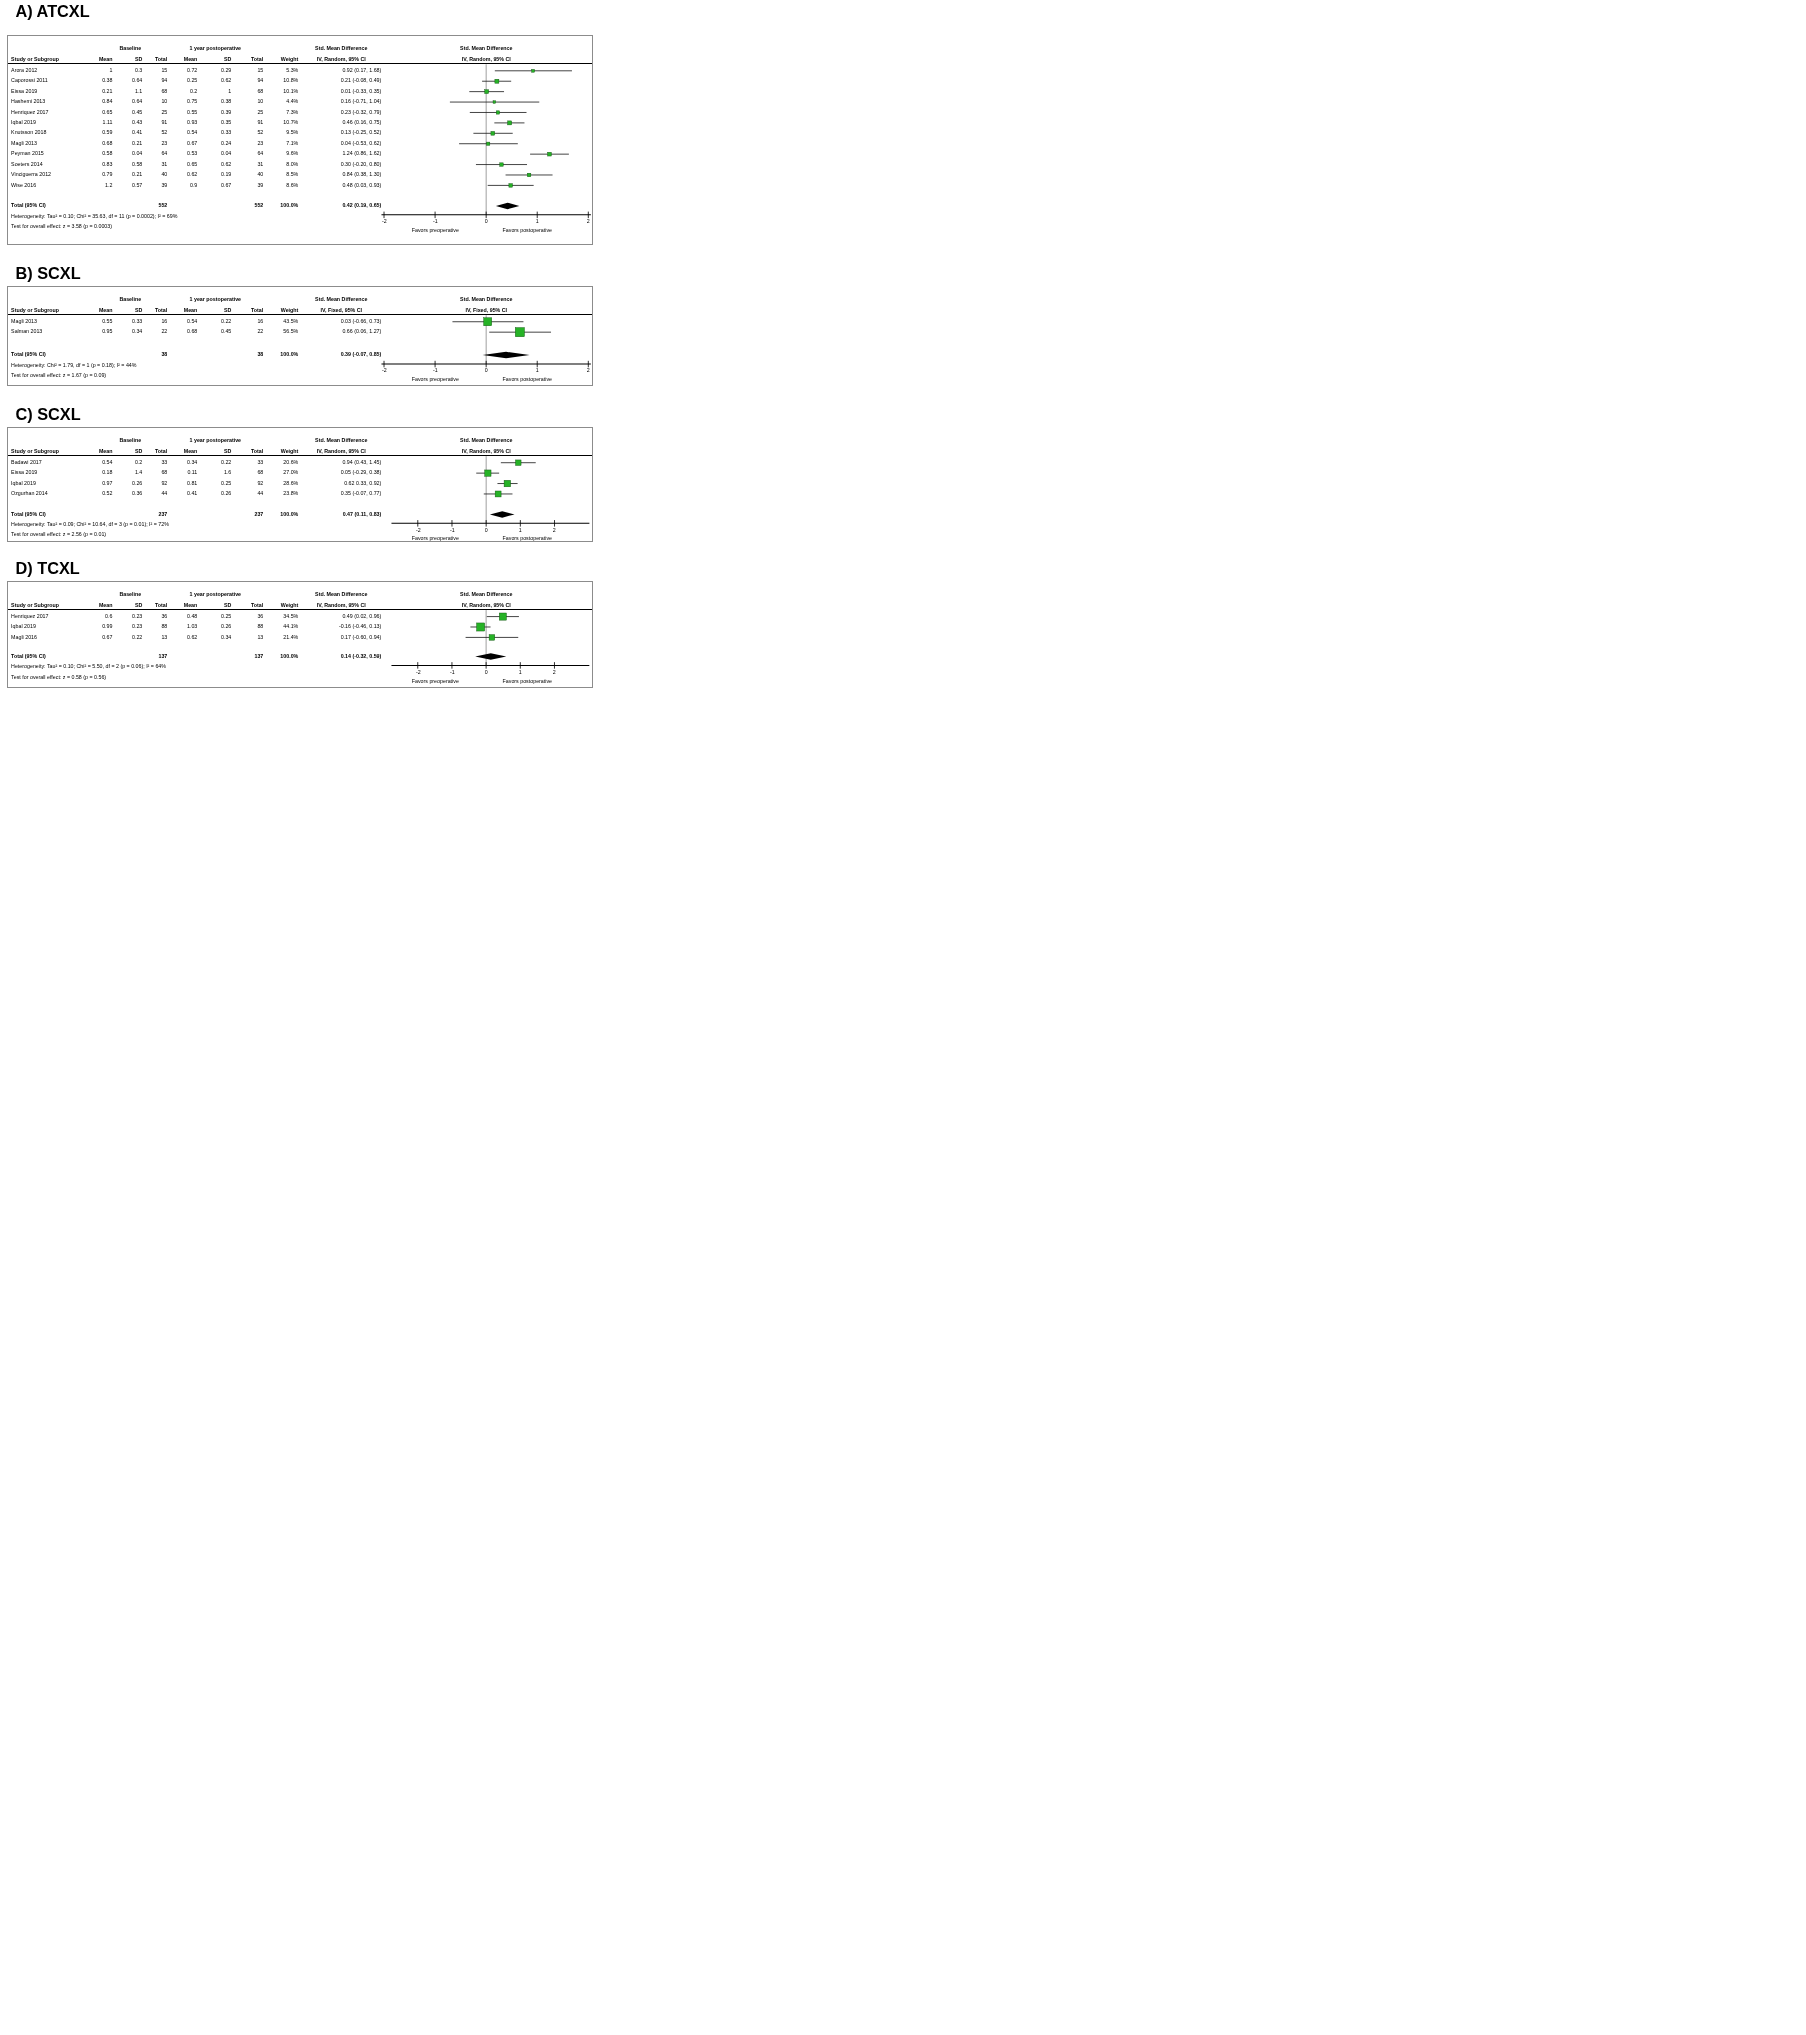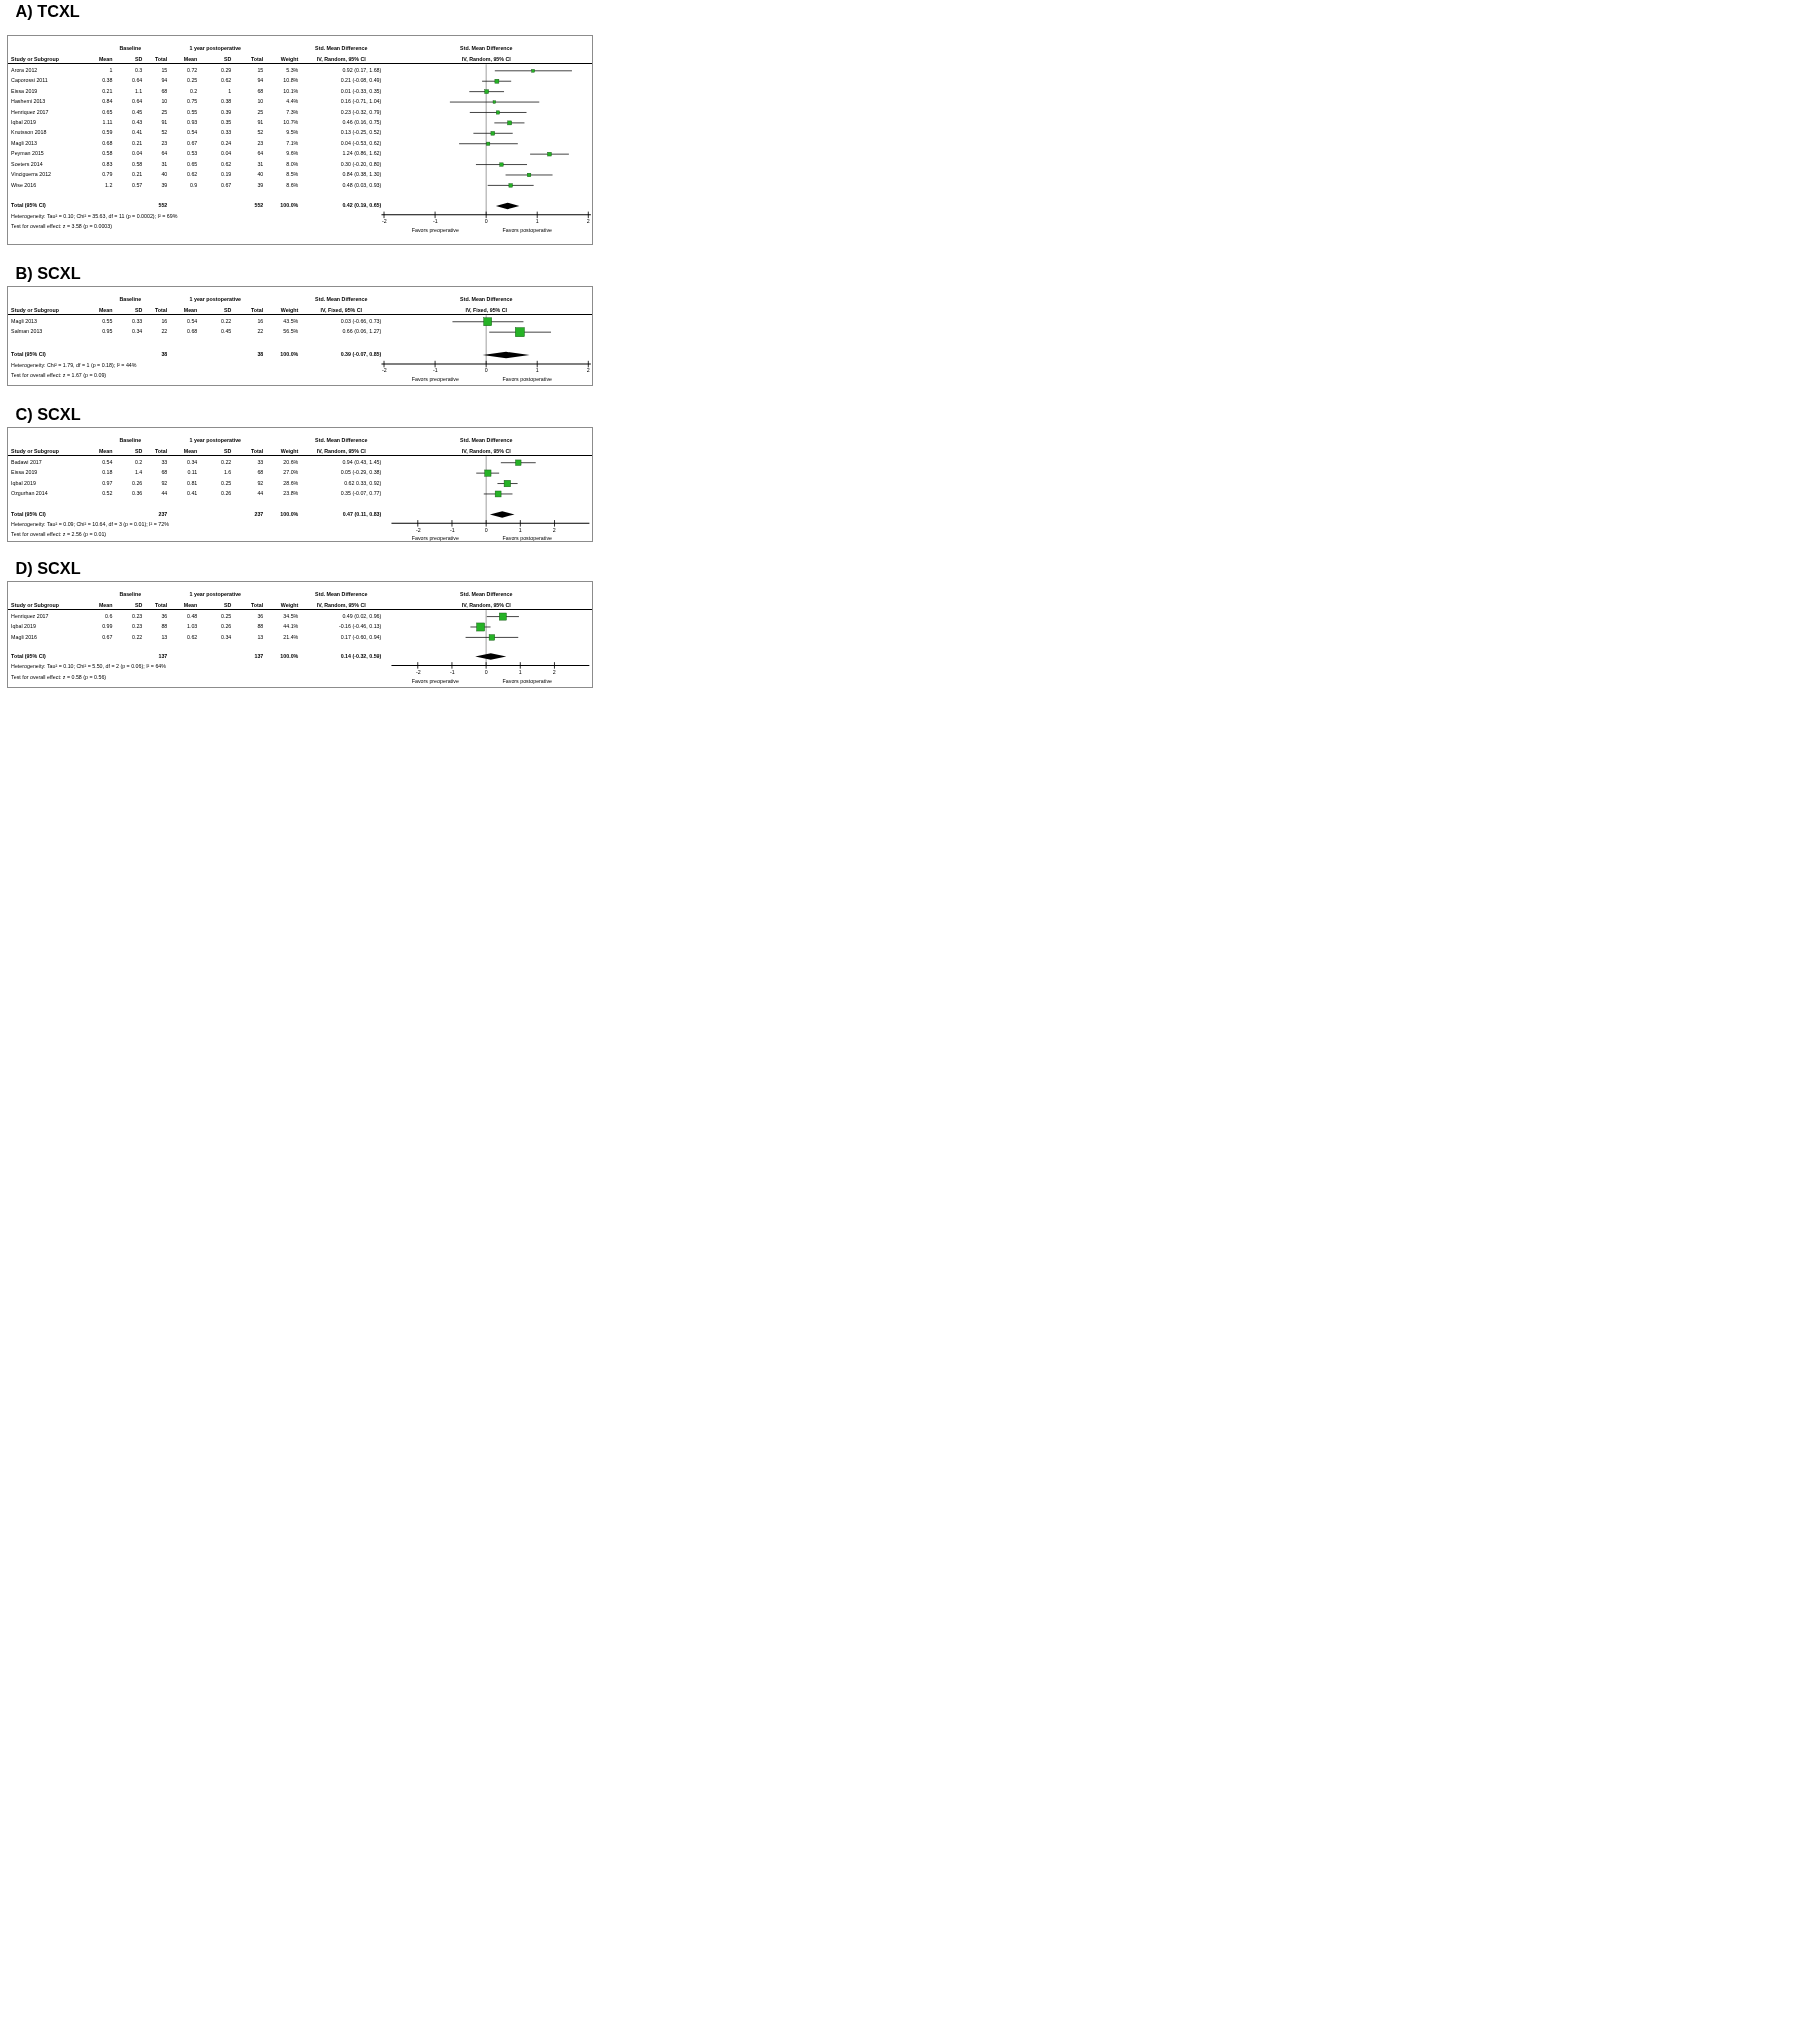--- a/index.html
+++ b/index.html
@@ -9,21 +9,21 @@
   .panel-box{position:absolute;left:7.3px;width:586px;border:0.4px solid #8c8c8c;background:#fff;box-sizing:border-box;}
   .t{position:absolute;font-size:5.3px;line-height:7.3px;height:7.3px;white-space:nowrap;}
   .b{font-weight:bold;}
   .rule{position:absolute;left:0;width:100%;height:0.8px;background:#000;}
   svg{position:absolute;left:0;top:0;}
 </style>
 </head>
 <body>
 
 <div id="fig">
-    <div class="panel-title" style="top: 1.6px;">A) TCXL</div>
+    <div class="panel-title" style="top: 1.6px;">A) ATCXL</div>
     <div class="panel-box" style="top: 35px; height: 210px;">
       <div class="t b" style="top: 8.5px; left: 53px; width: 138px; text-align: center;">Baseline</div>
       <div class="t b" style="top: 8.5px; left: 138px; width: 138px; text-align: center;">1 year postoperative</div>
       <div class="t b" style="top: 8.5px; left: 264px; width: 138px; text-align: center;">Std. Mean Difference</div>
       <div class="t b" style="top: 8.5px; left: 409px; width: 138px; text-align: center;">Std. Mean Difference</div>
       <div class="t b" style="top: 19.5px; left: 2.8px;">Study or Subgroup</div>
       <div class="t b" style="top: 19.5px; left: 14.2px; width: 90px; text-align: right;">Mean</div>
       <div class="t b" style="top: 19.5px; left: 44px; width: 90px; text-align: right;">SD</div>
       <div class="t b" style="top: 19.5px; left: 69px; width: 90px; text-align: right;">Total</div>
       <div class="t b" style="top: 19.5px; left: 99px; width: 90px; text-align: right;">Mean</div>
@@ -333,21 +333,21 @@
         <line x1="1343" y1="226" x2="1343" y2="242" stroke="#000000" stroke-width="2"></line>
       </svg>
       <div class="t" style="top: 99px; left: 341px; width: 138px; text-align: center;">-2</div>
       <div class="t" style="top: 99px; left: 375px; width: 138px; text-align: center;">-1</div>
       <div class="t" style="top: 99px; left: 409px; width: 138px; text-align: center;">0</div>
       <div class="t" style="top: 99px; left: 443px; width: 138px; text-align: center;">1</div>
       <div class="t" style="top: 99px; left: 477px; width: 138px; text-align: center;">2</div>
       <div class="t" style="top: 107px; left: 358px; width: 138px; text-align: center;">Favors preoperative</div>
       <div class="t" style="top: 107px; left: 450px; width: 138px; text-align: center;">Favors postoperative</div>
     </div>
-    <div class="panel-title" style="top: 559px;">D) SCXL</div>
+    <div class="panel-title" style="top: 559px;">D) TCXL</div>
     <div class="panel-box" style="top: 581px; height: 107px;">
       <div class="t b" style="top: 8.5px; left: 53px; width: 138px; text-align: center;">Baseline</div>
       <div class="t b" style="top: 8.5px; left: 138px; width: 138px; text-align: center;">1 year postoperative</div>
       <div class="t b" style="top: 8.5px; left: 264px; width: 138px; text-align: center;">Std. Mean Difference</div>
       <div class="t b" style="top: 8.5px; left: 409px; width: 138px; text-align: center;">Std. Mean Difference</div>
       <div class="t b" style="top: 19.5px; left: 2.8px;">Study or Subgroup</div>
       <div class="t b" style="top: 19.5px; left: 14.2px; width: 90px; text-align: right;">Mean</div>
       <div class="t b" style="top: 19.5px; left: 44px; width: 90px; text-align: right;">SD</div>
       <div class="t b" style="top: 19.5px; left: 69px; width: 90px; text-align: right;">Total</div>
       <div class="t b" style="top: 19.5px; left: 99px; width: 90px; text-align: right;">Mean</div>

